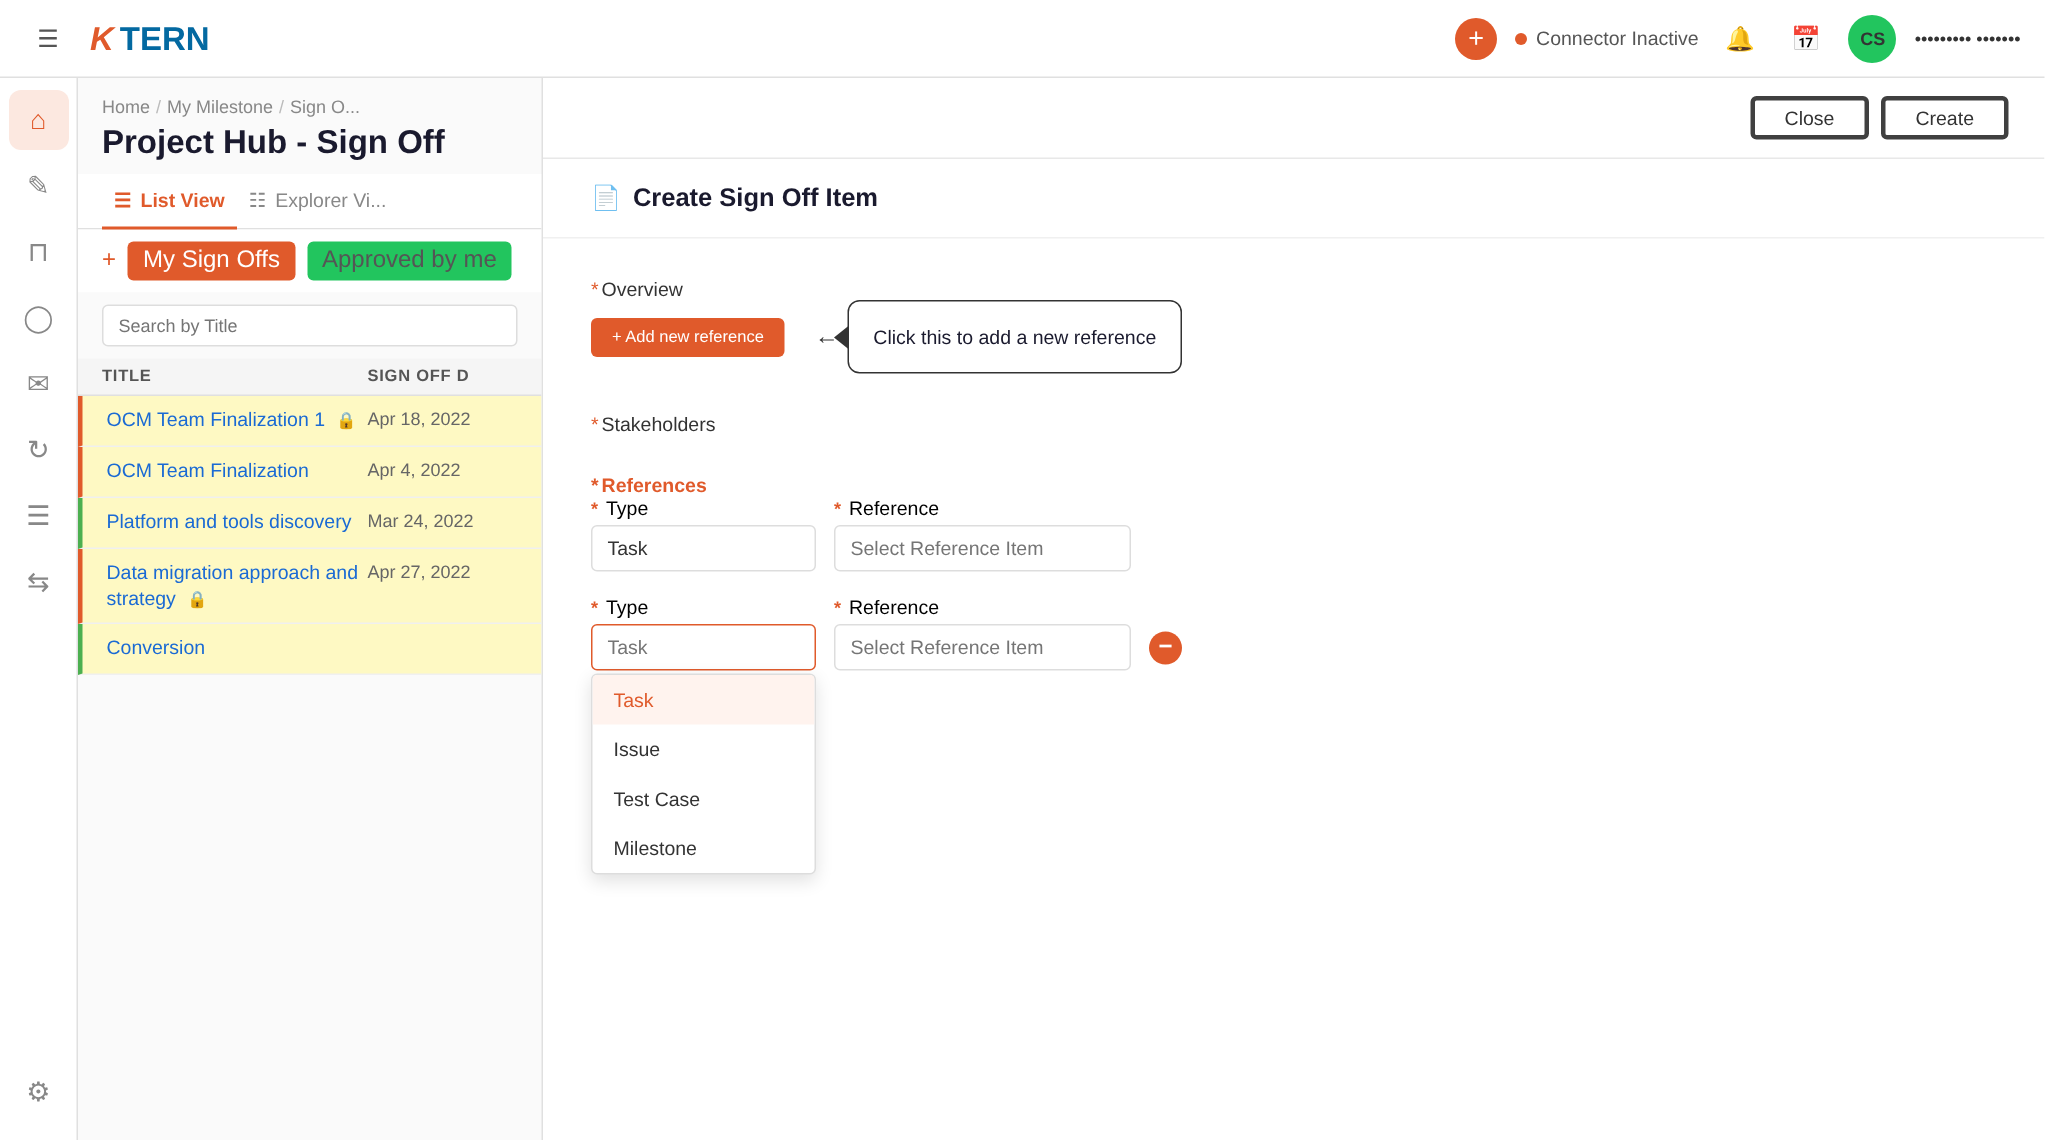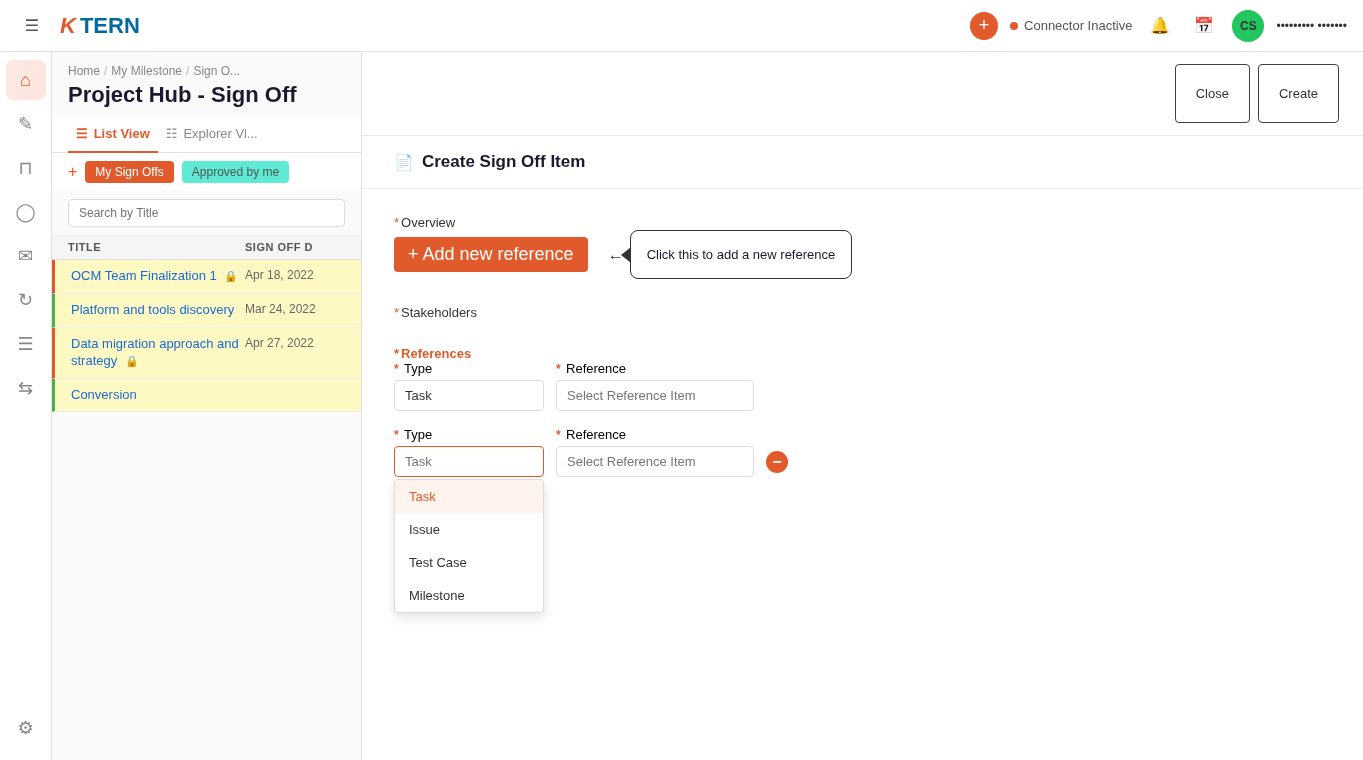--- a/index.html
+++ b/index.html
@@ -68,24 +68,24 @@
       font-size: 13px; color: #888; border-bottom: 2px solid transparent; margin-bottom: -1px;
     }
     .view-tab.active { color: #e05a2b; border-bottom-color: #e05a2b; font-weight: 600; }
 
     
     .filter-bar {
       display: flex; align-items: center; padding: 8px 16px; gap: 8px; background: #fff; flex-wrap: wrap;
     }
     .filter-badge {
       display: flex; align-items: center; gap: 4px; padding: 4px 10px; border-radius: 4px;
-      font-size: 12px; cursor: pointer;
+      font-size: 16px; cursor: pointer;
     }
     .filter-badge.orange { background: #e05a2b; color: #fff; }
-    .filter-badge.gray { background: #5eead4; color: #555; }
+    .filter-badge.gray { background: #22c55e; color: #555; }
 
     
     .search-bar { padding: 8px 16px; background: #fafafa; }
     .search-input {
       width: 100%; padding: 6px 10px; border: 1px solid #ddd; border-radius: 4px;
       font-size: 12px; background: #fff; color: #333; outline: none;
     }
 
     
     .table-header {
@@ -107,21 +107,21 @@
     
     .form-panel {
       position: fixed; top: 52px; left: 362px; right: 0; bottom: 0;
       background: #fff; overflow-y: auto;
     }
     .form-topbar {
       display: flex; align-items: center; justify-content: flex-end;
       padding: 12px 24px; gap: 8px; border-bottom: 1px solid #e8e8e8;
     }
     .form-btn {
-      padding: 21px 20px; border-radius: 4px; font-size: 13px; cursor: pointer; border: 1px solid #404040;
+      padding: 4px 20px; border-radius: 4px; font-size: 13px; cursor: pointer; border: 3px solid #404040;
     }
     .form-btn.close { background: #fff; color: #333; }
     .form-btn.create { background: #fff; color: #333; }
 
     
     .form-title-bar {
       padding: 16px 32px; display: flex; align-items: center; gap: 8px;
       font-size: 17px; font-weight: 600; color: #1a1a2e; border-bottom: 1px solid #f0f0f0;
     }
     .form-title-icon { color: #e05a2b; font-size: 16px; }
@@ -134,21 +134,21 @@
     .form-label {
       min-width: 100px; font-size: 13px; color: #333; padding-top: 6px; font-weight: 500;
     }
     .required-star { color: #e05a2b; margin-right: 2px; }
     .form-field-area { flex: 1; }
 
     
     .add-ref-btn {
       display: inline-flex; align-items: center; gap: 6px;
       padding: 7px 14px; background: #e05a2b; color: #fff; border: none; border-radius: 4px;
-      font-size: 18px; cursor: pointer; font-weight: 500;
+      font-size: 11px; cursor: pointer; font-weight: 500;
     }
 
     
     .tooltip-callout {
       display: inline-flex; align-items: center; gap: 6px; margin-left: 12px;
     }
     .tooltip-arrow { color: #333; font-size: 16px; }
     .tooltip-box {
       background: #fff; border: 1.5px solid #333; border-radius: 8px;
       padding: 16px 16px; font-size: 13px; color: #1a1a2e; font-weight: 500;
@@ -273,20 +273,24 @@
     <span>SIGN OFF D</span>
   </div>
 
   <div class="table-row orange">
     <div>
       <span class="row-title">OCM Team Finalization 1</span>
       <span class="lock-icon">🔒</span>
     </div>
     <span class="row-date">Apr 18, 2022</span>
   </div>
+  <div class="table-row orange">
+    <span class="row-title">OCM Team Finalization</span>
+    <span class="row-date">Apr 4, 2022</span>
+  </div>
   <div class="table-row green">
     <span class="row-title">Platform and tools discovery</span>
     <span class="row-date">Mar 24, 2022</span>
   </div>
   <div class="table-row orange">
     <div>
       <span class="row-title">Data migration approach and strategy</span>
       <span class="lock-icon">🔒</span>
     </div>
     <span class="row-date">Apr 27, 2022</span>

